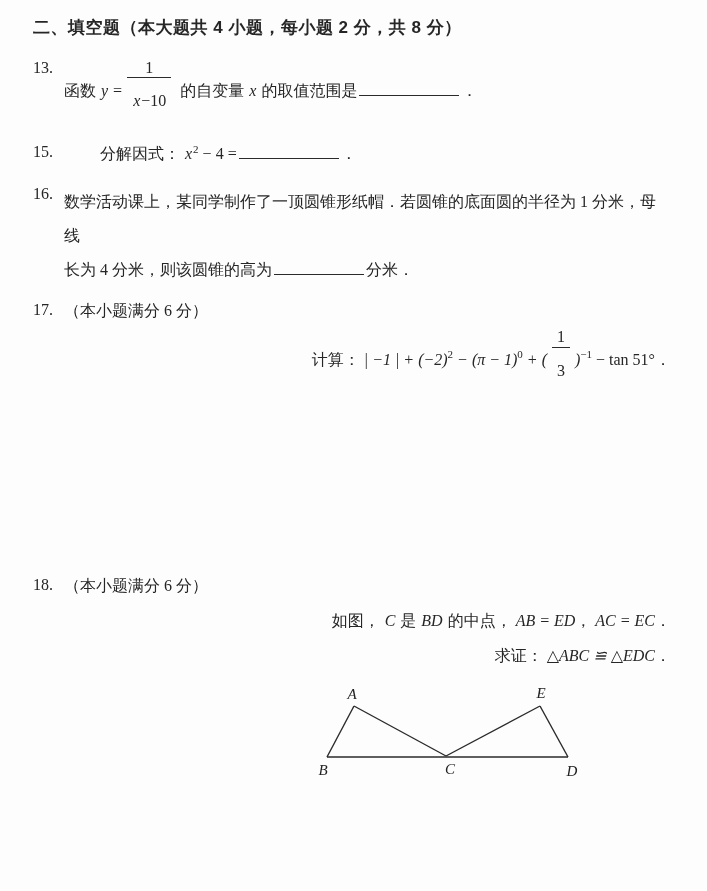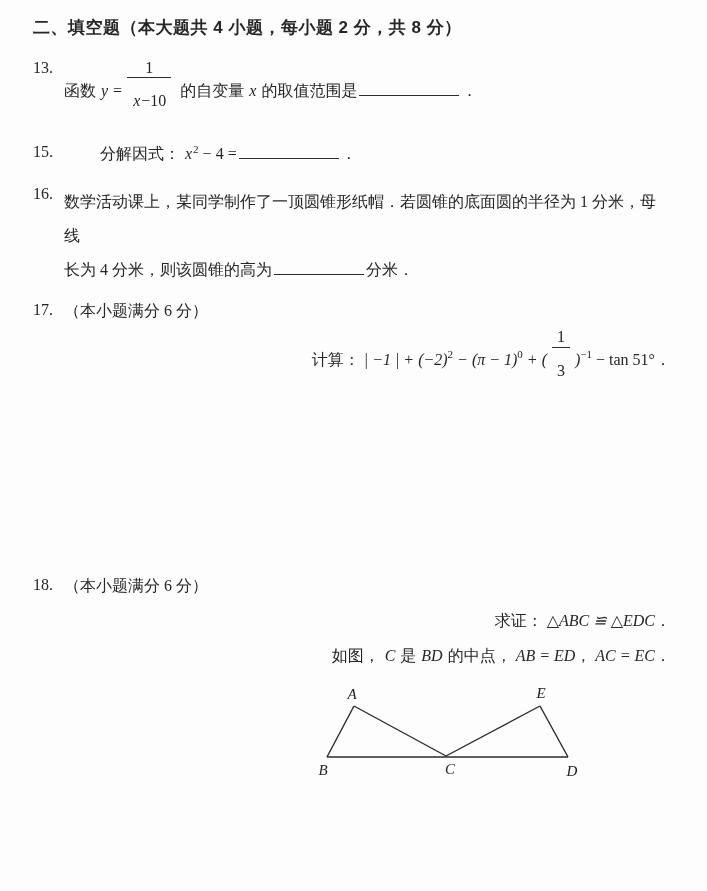--- a/index.html
+++ b/index.html
@@ -128,32 +128,32 @@
         <span class="num">1</span>
         <span class="den">3</span>
       </span><span class="math">)</span><sup>−1</sup>
     <span>− tan 51°．</span>
   </div>
 
   <div class="qrow m18t">
     <span class="qnum">18.</span>
     <span class="qbody">（本小题满分 6 分）</span>
   </div>
-  <div class="indent m18p">
-    <span>求证：</span>
-    <span class="math">△ABC ≌ △EDC</span><span>．</span>
-  </div>
   <div class="indent m18g">
     <span>如图，</span>
     <span class="var">C</span>
     <span>是</span>
     <span class="var">BD</span>
     <span>的中点，</span>
     <span class="math">AB = ED</span><span>，</span>
     <span class="math">AC = EC</span><span>．</span>
+  </div>
+  <div class="indent m18p">
+    <span>求证：</span>
+    <span class="math">△ABC ≌ △EDC</span><span>．</span>
   </div>
 
   <div class="figure-wrap">
     <svg width="280" height="96" viewBox="0 0 280 96">
 
       <line x1="14" y1="72" x2="255" y2="72"></line>
 
       <line x1="14" y1="72" x2="41" y2="21"></line>
       <line x1="41" y1="21" x2="133" y2="71"></line>
 

